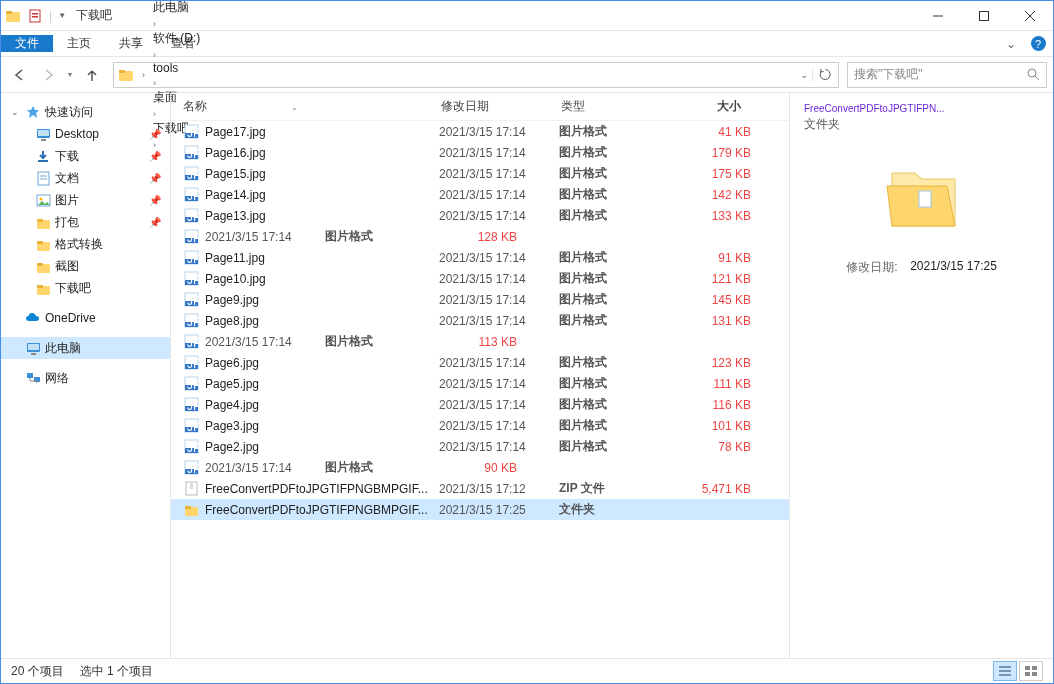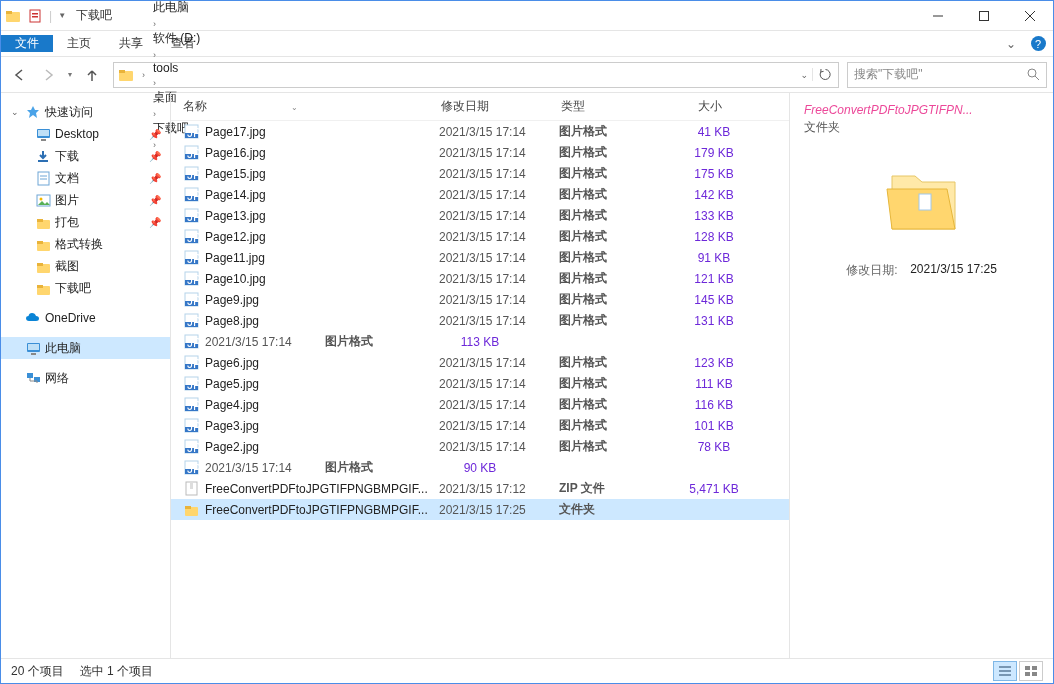--- a/index.html
+++ b/index.html
@@ -43,34 +43,34 @@
 .tree-item.selected { background: #cde8ff; }
 .tree-item .pin { margin-left: auto; margin-right: 8px; color: #888; font-size: 10px; }
 .tree-icon { width: 16px; height: 16px; display: flex; align-items: center; justify-content: center; }
 
 .center { flex: 1; display: flex; flex-direction: column; min-width: 0; }
 .col-head { height: 28px; display: flex; align-items: center; border-bottom: 1px solid #f0f0f0; color: #444; }
 .col-head .ch { padding-left: 12px; }
 .col-name { width: 258px; }
 .col-date { width: 120px; }
 .col-type { width: 118px; }
-.col-size { width: 90px; text-align: center; padding-right: 16px; padding-left: 0; }
+.col-size { width: 90px; text-align: right; padding-right: 16px; padding-left: 0; font-weight: bold; }
 .col-head .dd { font-size: 8px; color: #888; padding-left: 4px; }
 
 .file-list { flex: 1; overflow-y: auto; }
 .row { height: 21px; display: flex; align-items: center; }
 .row.selected { background: #cde8ff; }
 .row .file-icon { width: 16px; height: 16px; margin-left: 12px; margin-right: 6px; display: flex; align-items: center; justify-content: center; }
 .row .c-name { width: 234px; white-space: nowrap; overflow: hidden; text-overflow: ellipsis; color: #222; }
 .row .c-date { width: 120px; color: #555; }
 .row .c-type { width: 118px; color: #555; font-weight: bold; }
-.row .c-size { width: 90px; text-align: center; padding-right: 16px; color: #6d28d9; }
+.row .c-size { width: 90px; text-align: right; padding-right: 16px; color: #ef4444; }
 
 .details { width: 264px; border-left: 1px solid #e5e5e5; padding: 10px 14px; }
-.details .d-title { color: #ec4899; font-size: 12px; white-space: nowrap; overflow: hidden; text-overflow: ellipsis; font-style: italic; }
+.details .d-title { color: #6d28d9; font-size: 10px; white-space: nowrap; overflow: hidden; text-overflow: ellipsis; }
 .details .d-type { color: #555; margin-top: 2px; }
 .details .d-thumb { display: flex; justify-content: center; margin: 18px 0; }
 .details .d-row { display: flex; margin-top: 4px; justify-content: center; }
 .details .d-row .dk { color: #666; width: 64px; }
 .details .d-row .dv { color: #222; }
 
 .statusbar { height: 25px; border-top: 1px solid #e5e5e5; display: flex; align-items: center; padding: 0 10px; gap: 16px; color: #333; }
 .statusbar .views { margin-left: auto; display: flex; gap: 2px; }
 .statusbar .view-btn { width: 24px; height: 20px; border: 1px solid #ccc; display: flex; align-items: center; justify-content: center; }
 .statusbar .view-btn.active { background: #cde8ff; border-color: #7fb7e6; }
@@ -384,21 +384,20 @@
           <span class="c-size">133 KB</span>
         </div>
         <div class="row">
           <span class="file-icon">
             <svg width="15" height="15">
               <rect x="1" y="1" width="13" height="13" fill="#fff" stroke="#b5d3ea"></rect>
               <rect x="1" y="9" width="13" height="5" fill="#3476c7"></rect>
               <text x="3" y="13" font-size="5" fill="#fff">JPG</text>
             </svg>
           </span>
-          <span class="c-name">Page12.jpg</span>
           <span class="c-date">2021/3/15 17:14</span>
           <span class="c-type">图片格式</span>
           <span class="c-size">128 KB</span>
         </div>
         <div class="row">
           <span class="file-icon">
             <svg width="15" height="15">
               <rect x="1" y="1" width="13" height="13" fill="#fff" stroke="#b5d3ea"></rect>
               <rect x="1" y="9" width="13" height="5" fill="#3476c7"></rect>
               <text x="3" y="13" font-size="5" fill="#fff">JPG</text>

